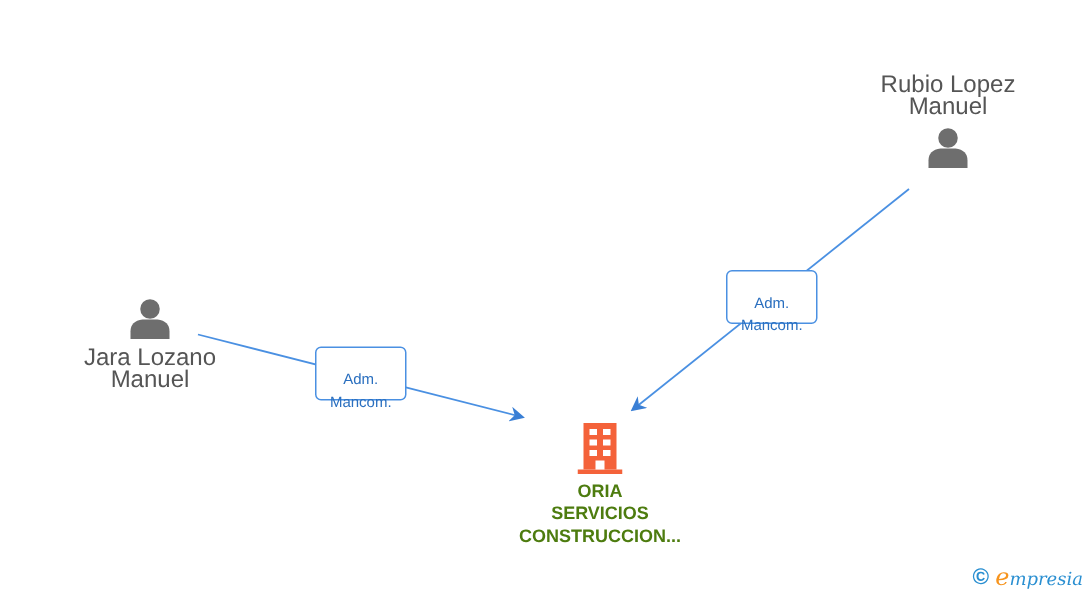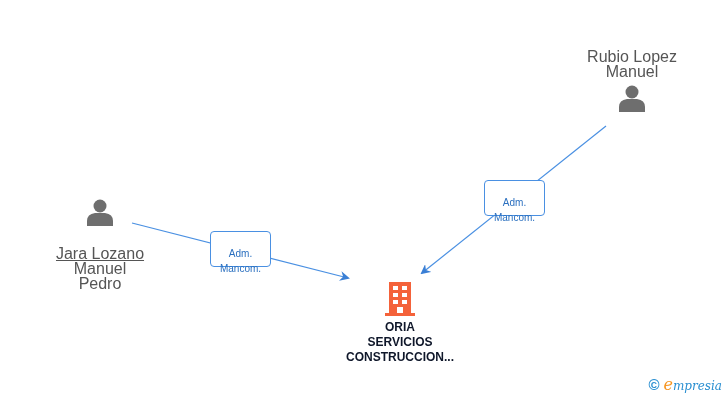--- a/index.html
+++ b/index.html
@@ -11,21 +11,21 @@
     .person { position: absolute; text-align: center; }
     .person .name { font-size: 16px; color: #555555; line-height: 15px; display: block; }
     .person svg { display: block; margin: 0 auto; }
     .label-box {
       position: absolute; background: #ffffff; border: 1px solid #4a90e2; border-radius: 4px;
       color: #2a6fbf; font-size: 10px; line-height: 15px; text-align: center;
       padding: 14px 6px; box-sizing: border-box;
     }
     .label-box span { display: block; }
     .company { position: absolute; text-align: center; }
-    .company .cname { display: block; font-size: 12px; font-weight: bold; color: #0f172a; line-height: 15px; }
+    .company .cname { display: block; font-size: 12px; font-weight: bold; color: #4d7c0f; line-height: 15px; }
     .brand { position: absolute; right: 6px; bottom: 6px; display: flex; align-items: center; gap: 4px; }
     .brand .copy { color: #2a8fd1; font-size: 15px; font-weight: bold; }
     .brand .logo { color: #2a8fd1; font-size: 12px; font-style: italic; font-family: "DejaVu Serif", serif; }
     .brand .logo .e { color: #f7941d; font-size: 16px; }
   </style>
 </head>
 <body>
 
 <svg id="edges" viewBox="0 0 728 400">
   <defs>
@@ -44,23 +44,22 @@
     <circle cx="15" cy="9" r="6.5" fill="#6e6e6e"></circle>
     <path d="M2,29 L2,24 Q2,17 10,16 L20,16 Q28,17 28,24 L28,29 Z" fill="#6e6e6e"></path>
   </svg>
 </div>
 
 <div class="person" style="left:48px; top:197px; width:104px;">
   <svg width="30" height="30" viewBox="0 0 30 30">
     <circle cx="15" cy="9" r="6.5" fill="#6e6e6e"></circle>
     <path d="M2,29 L2,24 Q2,17 10,16 L20,16 Q28,17 28,24 L28,29 Z" fill="#6e6e6e"></path>
   </svg>
-  <span class="name" style="margin-top:19px;text-decoration:underline;">Jara Lozano</span>
+  <span class="name" style="margin-top:4px;">Jara Lozano</span>
   <span class="name">Manuel</span>
-  <span class="name">Pedro</span>
 </div>
 
 <div class="label-box" style="left:210px; top:231px; width:61px; height:36px;">
   <span>Adm.</span>
   <span>Mancom.</span>
 </div>
 
 <div class="label-box" style="left:484px; top:180px; width:61px; height:36px;">
   <span>Adm.</span>
   <span>Mancom.</span>

